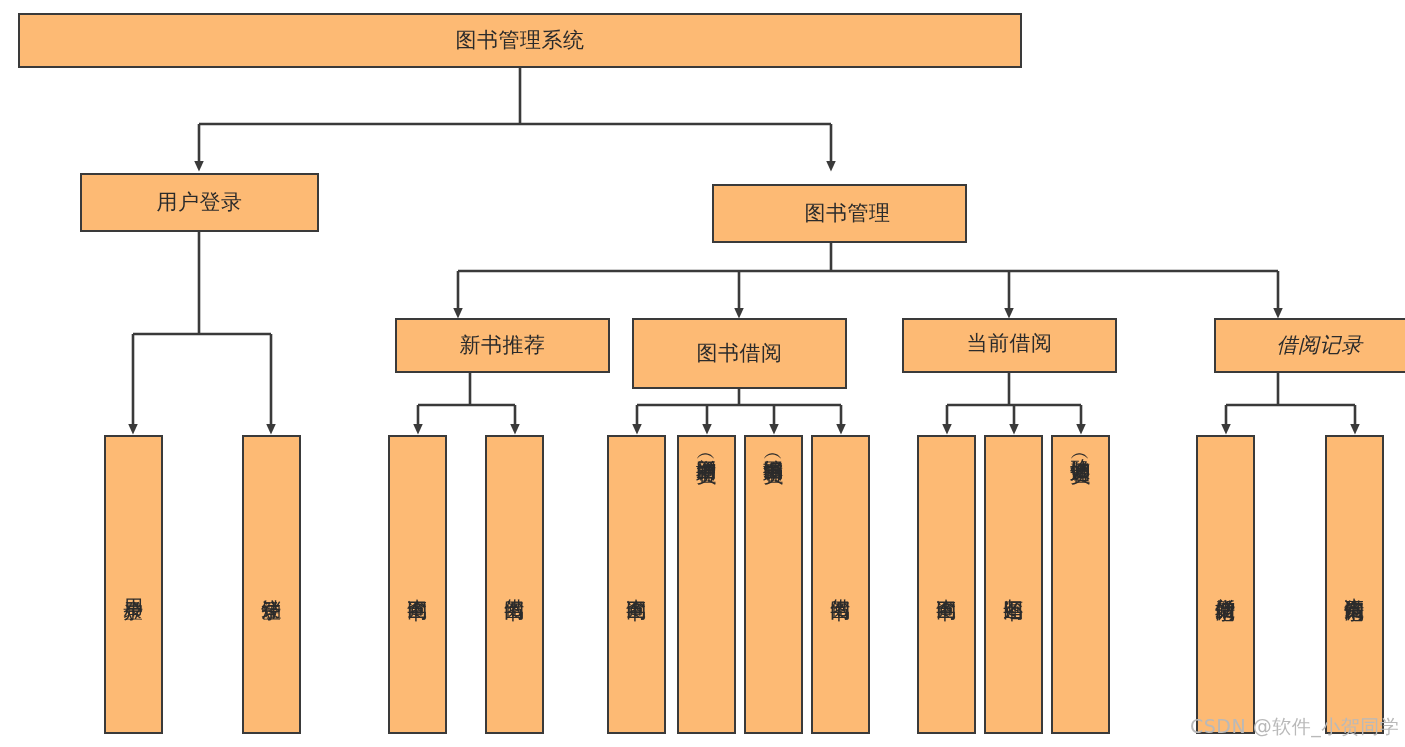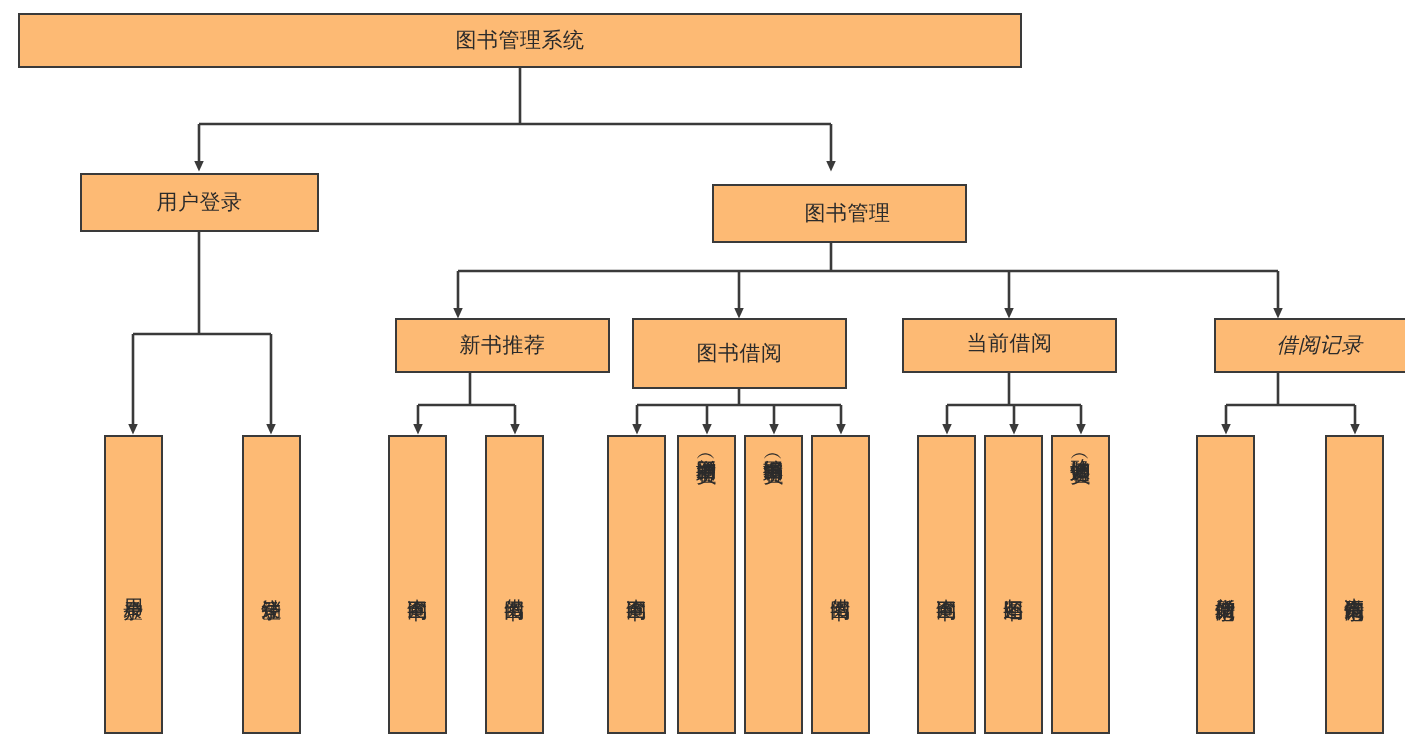--- a/index.html
+++ b/index.html
@@ -186,14 +186,15 @@
     <span class="node-label">确认归还（管理员）</span>
   </div>
 
   <div class="node leaf short" style="left:1196px; top:435px; width:59px; height:299px;">
     <span class="node-label">新增借阅记录</span>
   </div>
   <div class="node leaf short" style="left:1325px; top:435px; width:59px; height:299px;">
     <span class="node-label">查询借阅记录</span>
   </div>
 
+  <div class="watermark" style="left:1190px; top:714px;">CSDN @软件_小贺同学</div>
 
 </div>
 
 </body></html>

